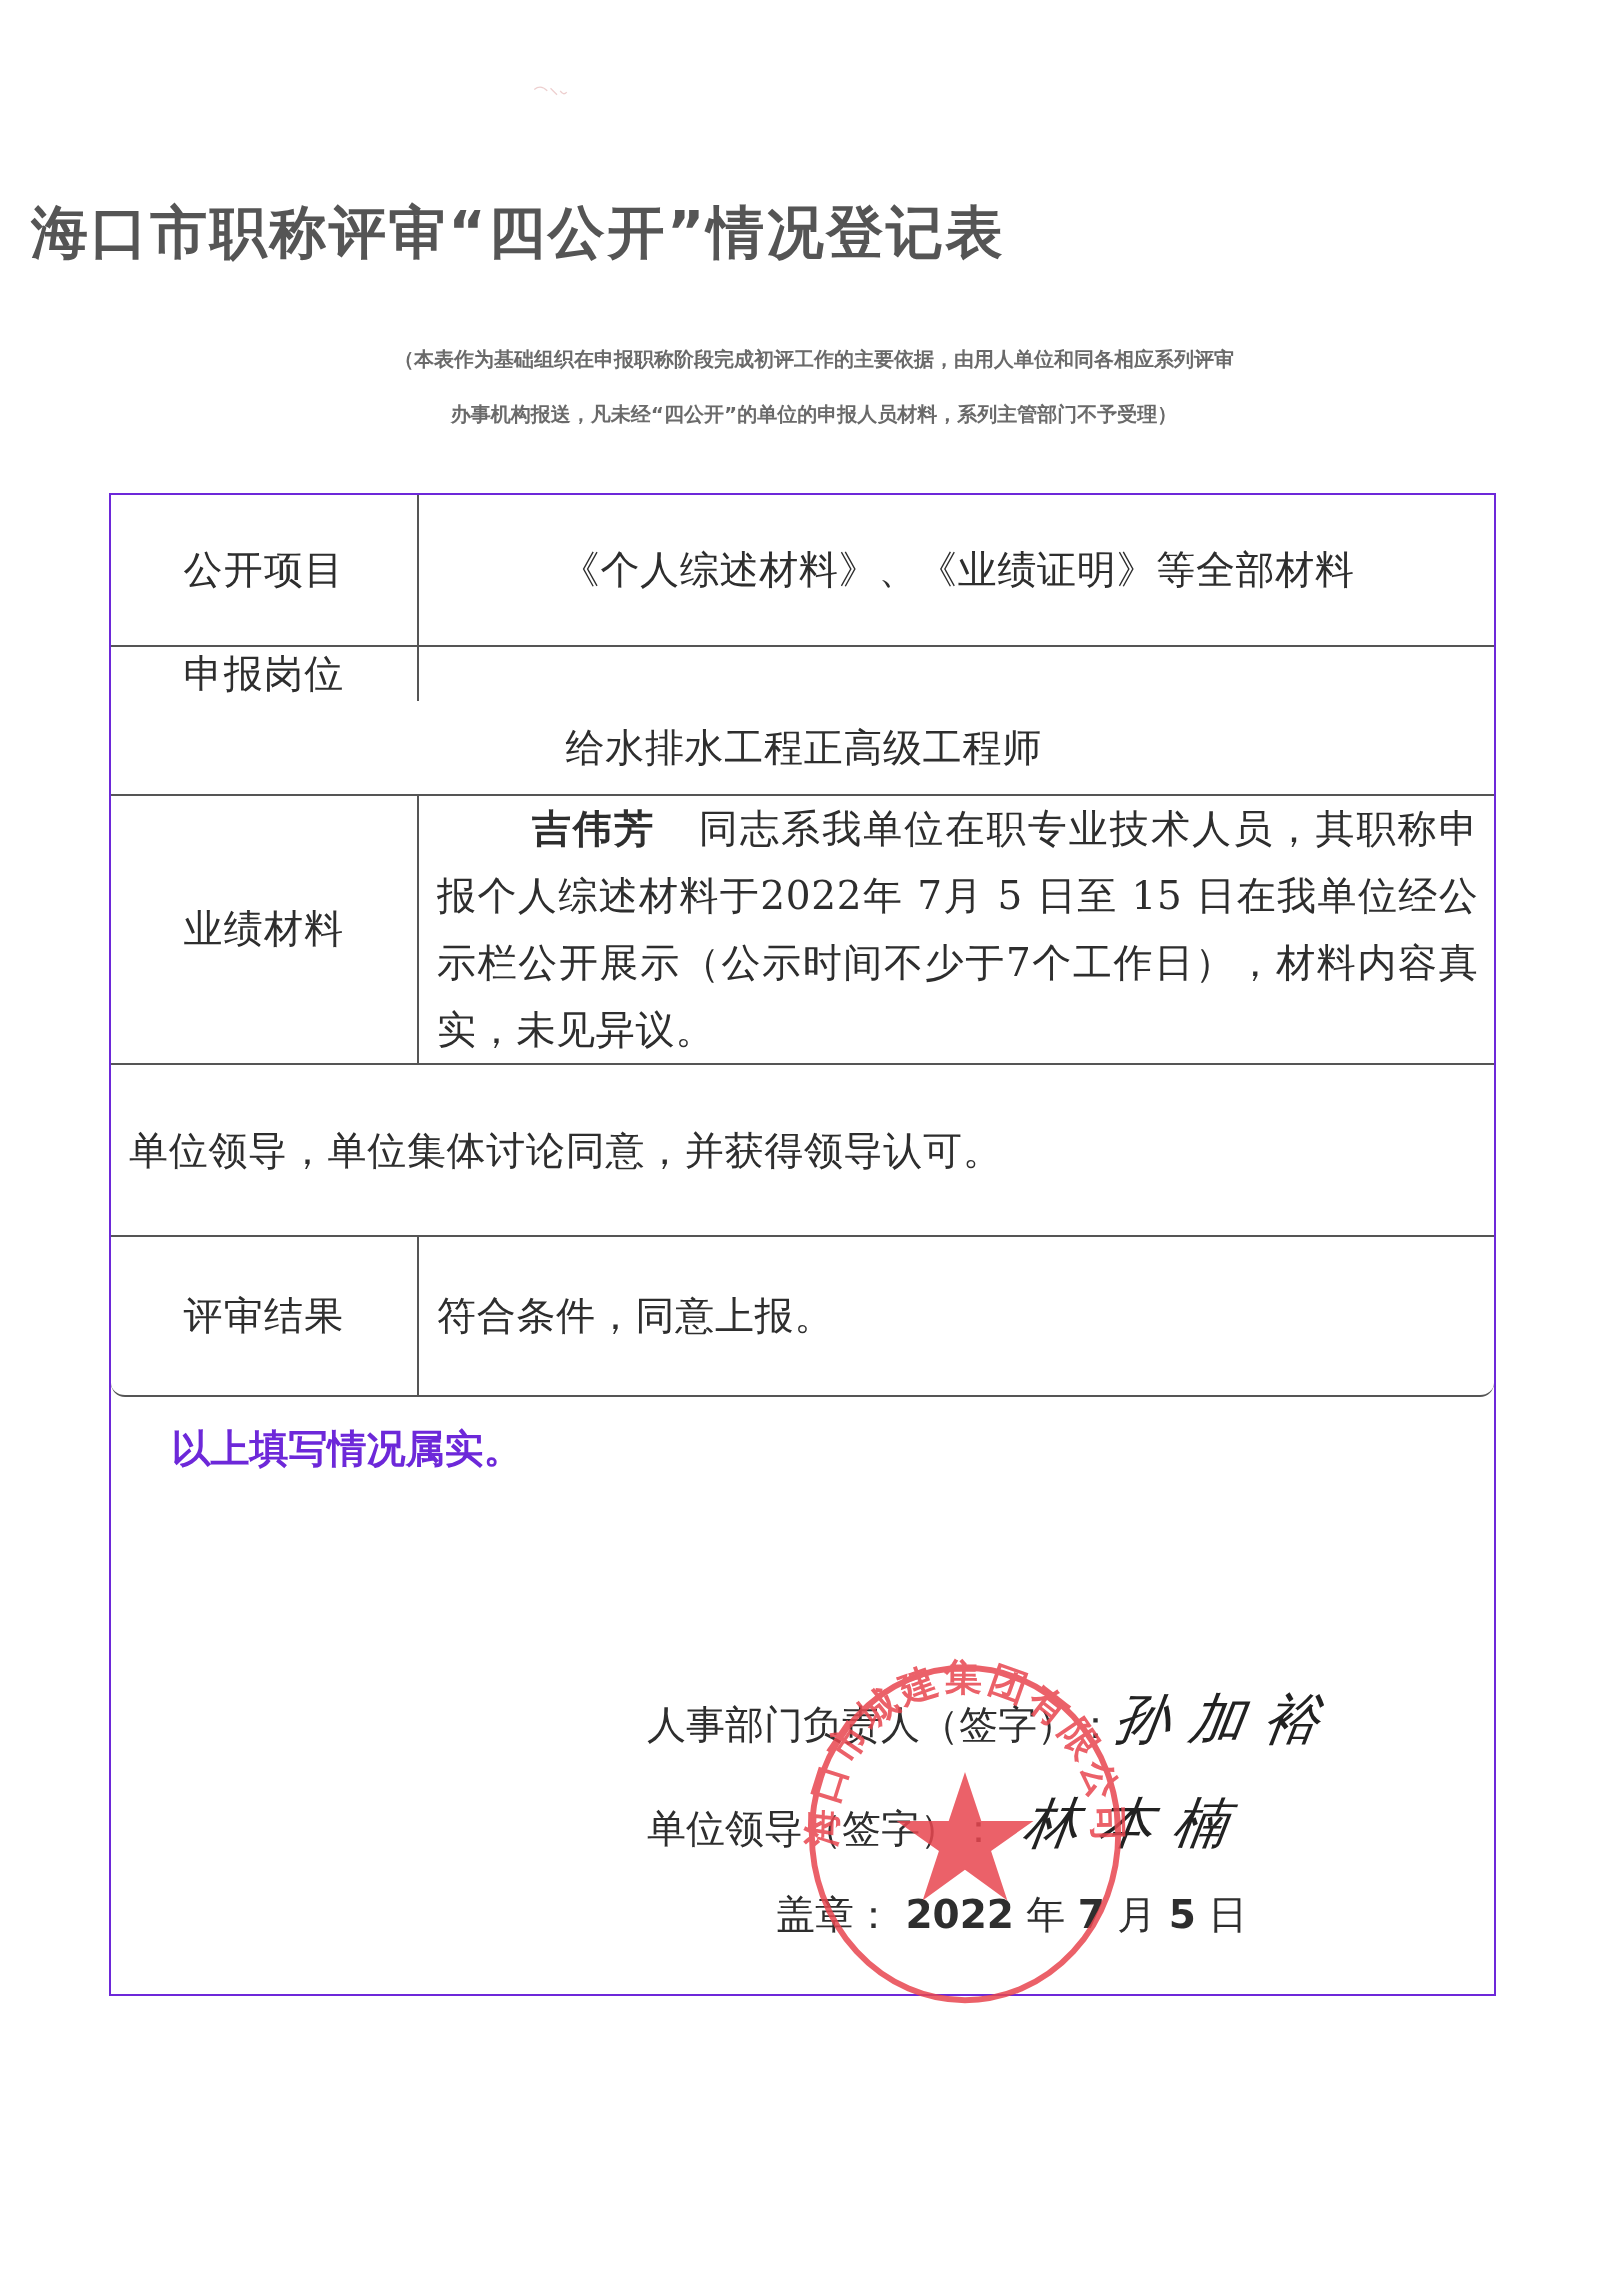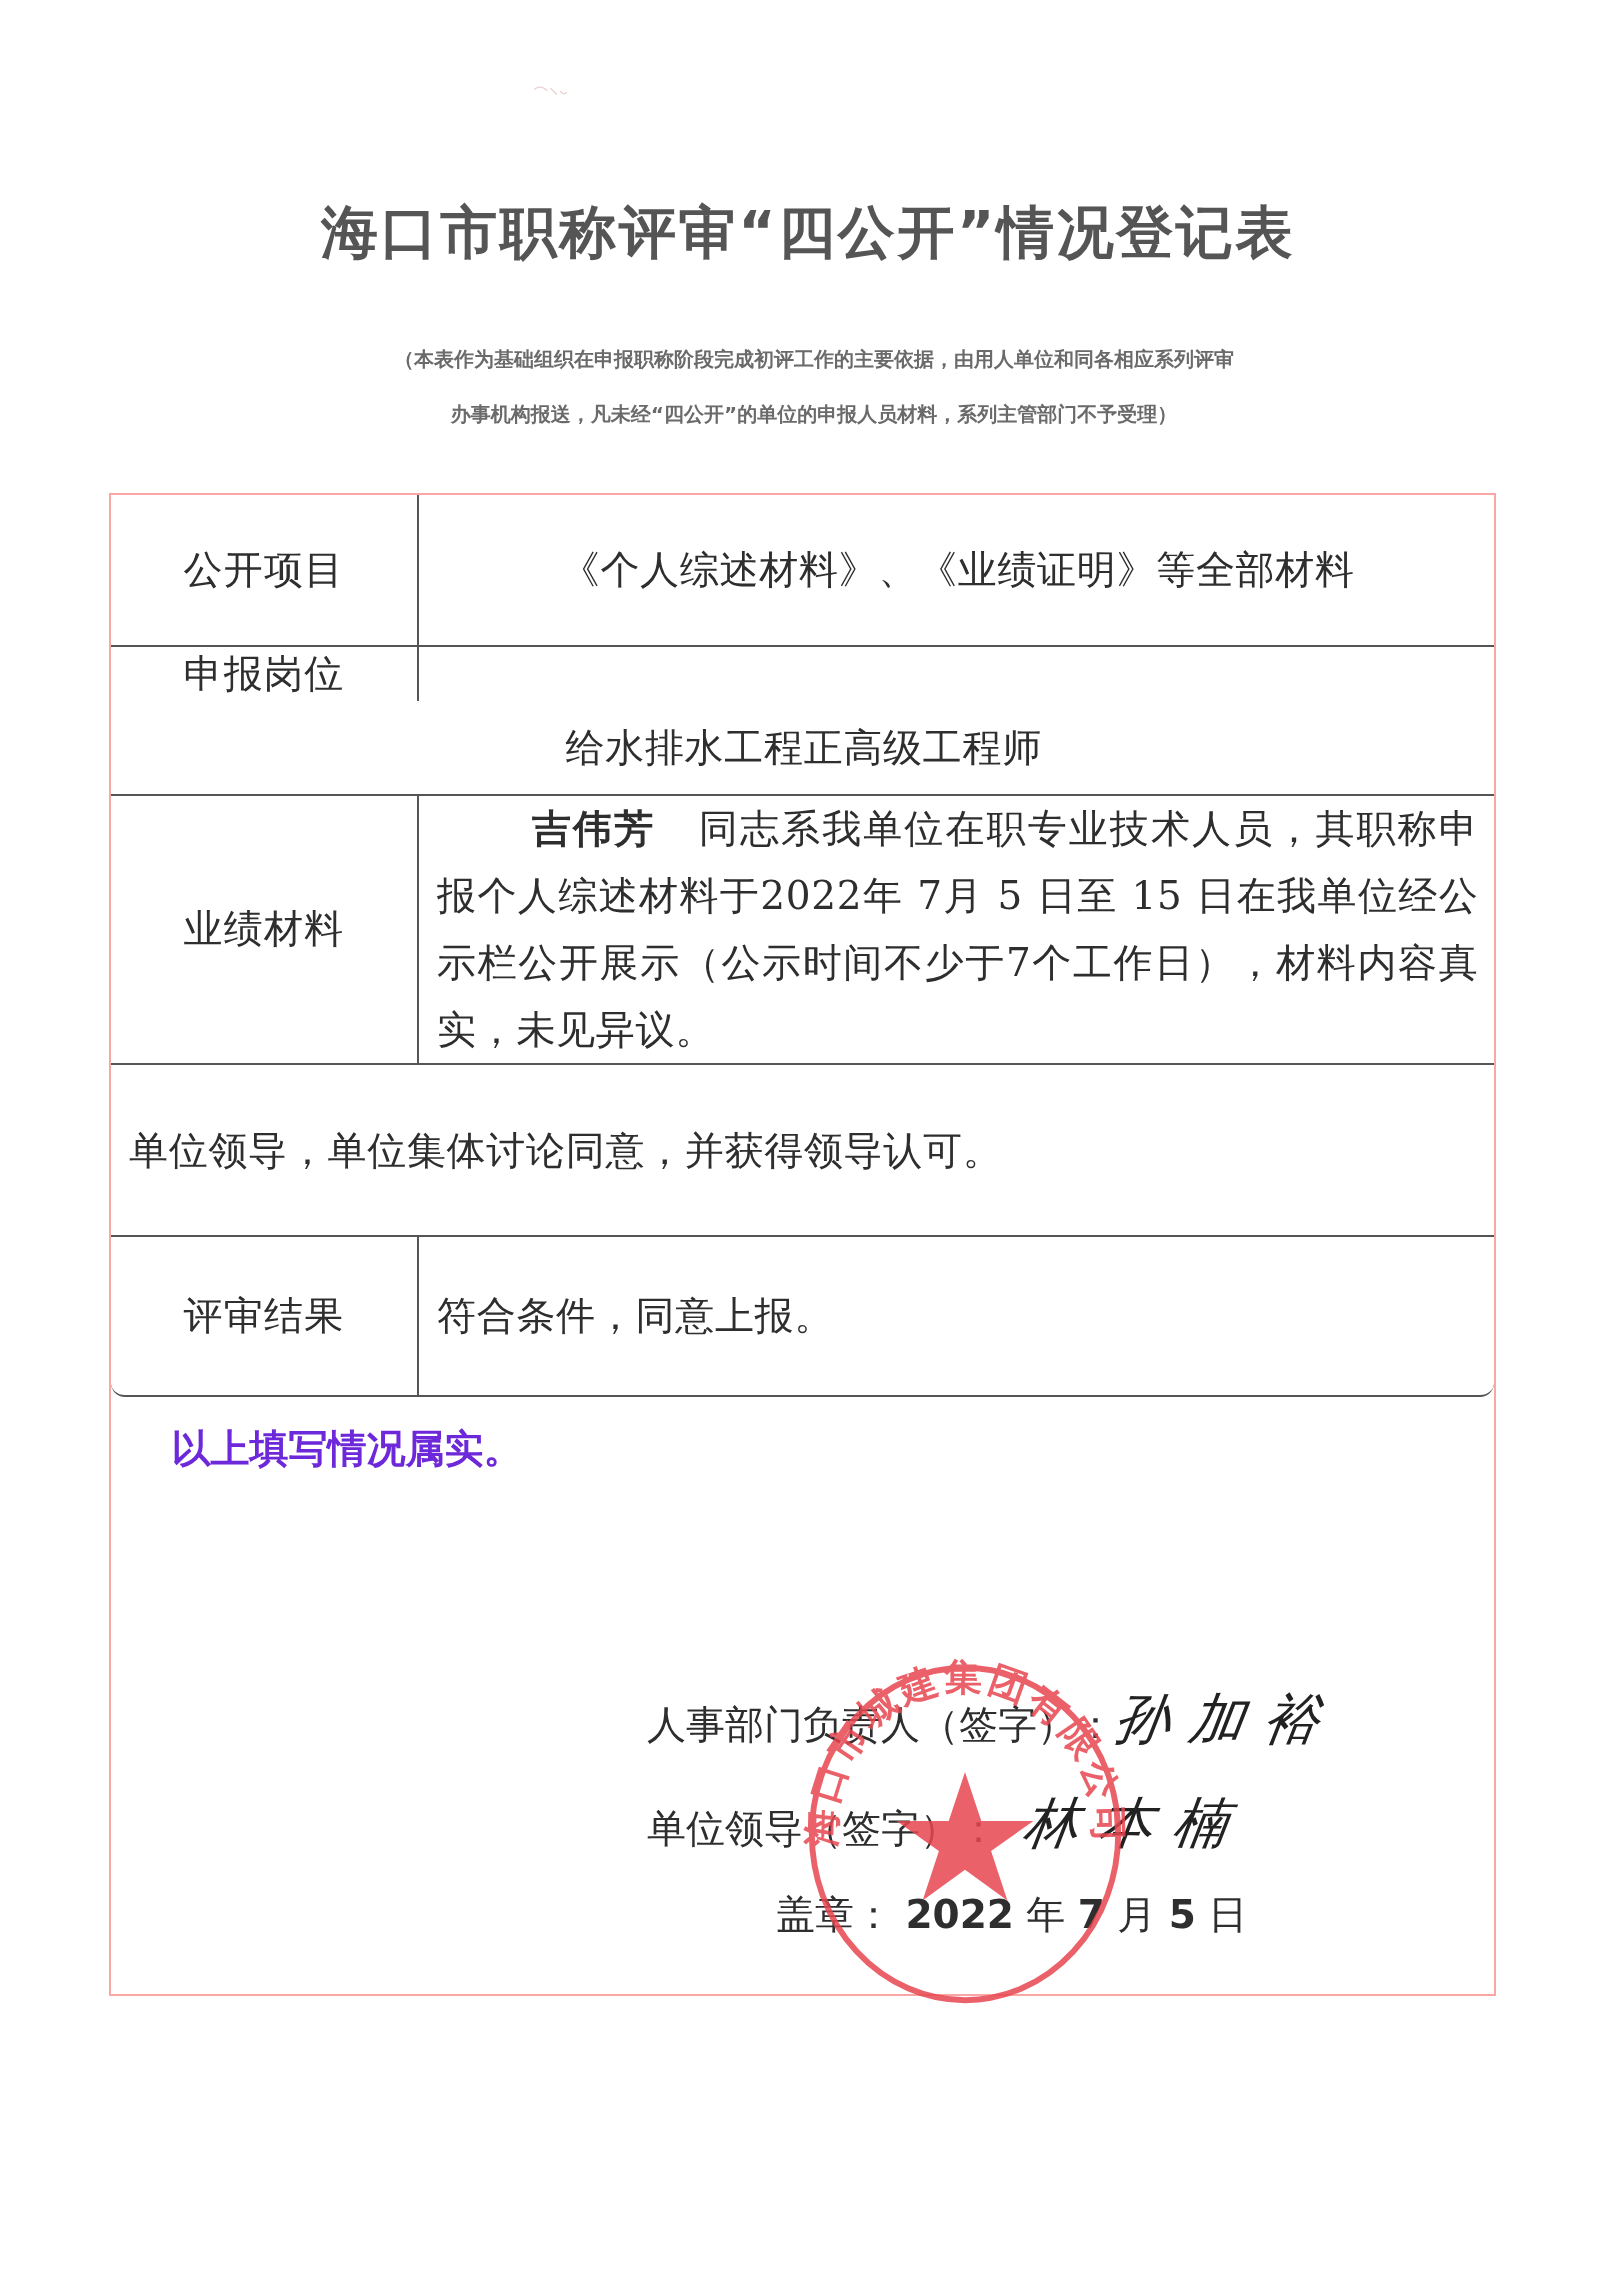--- a/index.html
+++ b/index.html
@@ -3,32 +3,32 @@
   <meta charset="utf-8">
   <style>
     html, body { margin: 0; padding: 0; background: #ffffff; }
     body {
       width: 1616px; height: 2284px; position: relative; overflow: hidden;
       font-family: "DejaVu Serif", "Liberation Serif", serif;
       color: #2c2c2c;
     }
     .scan-mark { position: absolute; left: 531px; top: 83px; width: 39px; height: 19.5px; opacity: 0.35; }
     .title {
-      position: absolute; left: 0; right: 0; top: 195px; text-align: center;
+      position: absolute; left: 0; right: 0; top: 195px; text-align: left;
       font-family: "DejaVu Sans", "Liberation Sans", sans-serif;
-      font-weight: bold; font-size: 57px; letter-spacing: 2.6px; color: #555555;
+      font-weight: bold; font-size: 57px; letter-spacing: 2.6px; color: #555555; padding-left: 31px;
     }
     .subtitle {
       position: absolute; left: 130px; width: 1368px; top: 332px; text-align: center;
       font-family: "DejaVu Sans", "Liberation Sans", sans-serif;
       font-weight: bold; font-size: 20px; line-height: 55px; color: #6a6a6a;
     }
     .form {
       position: absolute; left: 109px; top: 493px; width: 1387px; height: 1503px;
-      border: 2px solid #fca5a5; box-sizing: border-box;
+      border: 2px solid #6d28d9; box-sizing: border-box;
     }
     .row {
       position: absolute; left: 0; right: 0; border-bottom: 2px solid #555555;
       display: flex; box-sizing: border-box;
     }
     .label-cell {
       width: 308px; border-right: 2px solid #555555; box-sizing: border-box;
       display: flex; align-items: center; justify-content: center;
       font-size: 39px; color: #2e2e2e; letter-spacing: 1.3px;
     }

